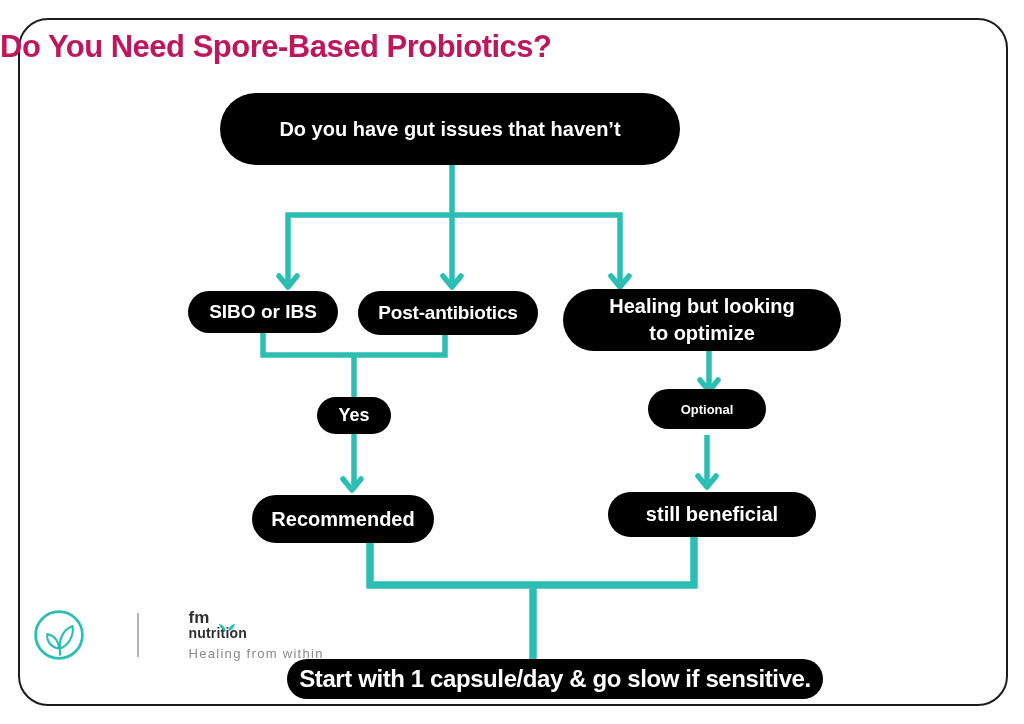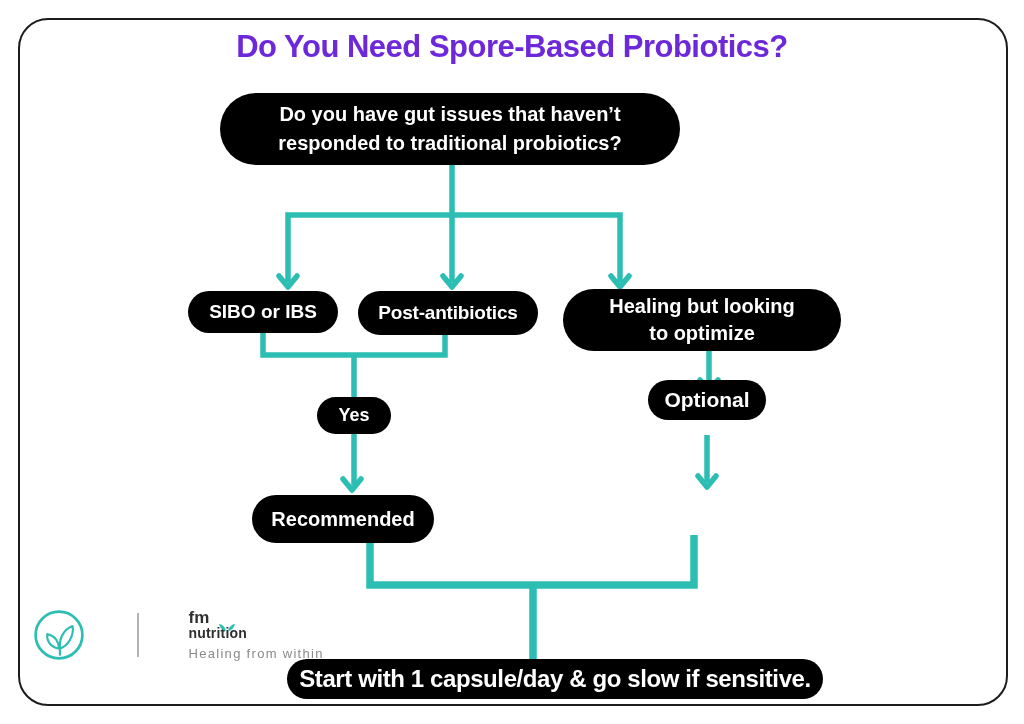--- a/index.html
+++ b/index.html
@@ -13,25 +13,25 @@
   .frame{
     position:absolute;
     left:18px;top:18px;width:990px;height:688px;
     border:2.5px solid #1c1c1c;
     border-radius:30px;
     box-sizing:border-box;
   }
   .title{
     position:absolute;
     left:0;top:30px;width:1024px;
-    text-align:center;
+    text-align:left;
     font-size:31px;line-height:34px;
     font-weight:bold;
     letter-spacing:-0.5px;
-    color:#6d28d9;
+    color:#be185d;
   }
   svg.connectors{
     position:absolute;left:0;top:0;
   }
   .pill{
     position:absolute;
     background:#000000;
     color:#ffffff;
     font-weight:bold;
     border-radius:999px;
@@ -41,21 +41,21 @@
     justify-content:center;
     text-align:center;
     box-sizing:border-box;
     white-space:nowrap;
   }
   .node-question{left:220px;top:93px;width:460px;height:72px;font-size:20px;line-height:29px;}
   .node-sibo{left:188px;top:291px;width:150px;height:42px;font-size:19px;}
   .node-post{left:358px;top:291px;width:180px;height:44px;font-size:19px;letter-spacing:-0.2px;}
   .node-healthy{left:563px;top:289px;width:278px;height:62px;font-size:20px;line-height:27px;}
   .node-yes{left:317px;top:397px;width:74px;height:37px;font-size:18px;}
-  .node-optional{left:648px;top:380px;width:118px;height:40px;font-size:21px;}
+  .node-optional{left:648px;top:389px;width:118px;height:40px;font-size:13px;}
   .node-recommended{left:252px;top:495px;width:182px;height:48px;font-size:20px;}
   .node-still{left:608px;top:492px;width:208px;height:45px;font-size:20px;}
   .node-advice{left:287px;top:659px;width:536px;height:40px;font-size:24px;letter-spacing:-0.4px;}
 
   .logo{
     position:absolute;
     left:32px;top:608px;
     display:flex;
     align-items:center;
     gap:40px;
@@ -104,38 +104,38 @@
       <path d="M443 276 L452 287 L461 276"></path>
       <path d="M611 276 L620 287 L629 276"></path>
       <path d="M343 479 L352 490 L361 479"></path>
       <path d="M700 380 L709 391 L718 380"></path>
       <path d="M698 476 L707 487 L716 476"></path>
     </g>
   </svg>
 
   <div class="pill node-question">
     <span>Do you have gut issues that haven’t</span>
-    <span>responded to traditional probiotics?</span>
   </div>
 
   <div class="pill node-sibo">SIBO or IBS</div>
 
   <div class="pill node-post">Post-antibiotics</div>
 
   <div class="pill node-healthy">
     <span>Healing but looking</span>
     <span>to optimize</span>
   </div>
 
   <div class="pill node-yes">Yes</div>
 
   <div class="pill node-optional">Optional</div>
 
   <div class="pill node-recommended">Recommended</div>
 
+  <div class="pill node-still">still beneficial</div>
 
   <div class="pill node-advice">Start with 1 capsule/day &amp; go slow if sensitive.</div>
 
   <div class="logo">
     <svg width="54" height="54" viewBox="0 0 60 60">
       <circle cx="30" cy="30" r="26" stroke="#2cbeb3" stroke-width="3" fill="none"></circle>
       <path d="M31 45 C30 34 35 24 45 20 C47 31 40 42 31 45 Z" stroke="#2cbeb3" stroke-width="2.4" fill="none" stroke-linejoin="round"></path>
       <path d="M30 45 C30 38 26 31 17 29 C16 38 22 44 30 45 Z" stroke="#2cbeb3" stroke-width="2.4" fill="none" stroke-linejoin="round"></path>
       <path d="M31 52 C31 48 31 46 31 44" stroke="#2cbeb3" stroke-width="2.4" fill="none" stroke-linecap="round"></path>
     </svg>

